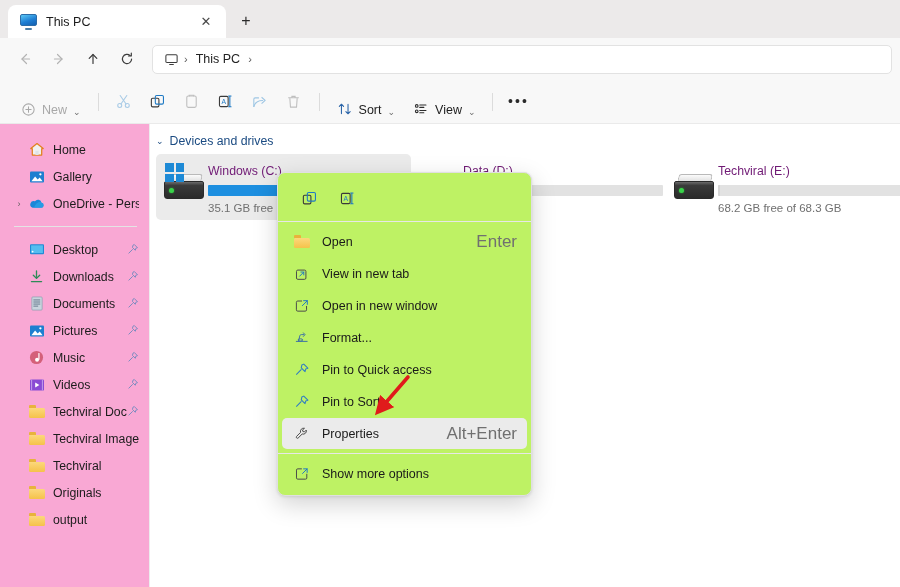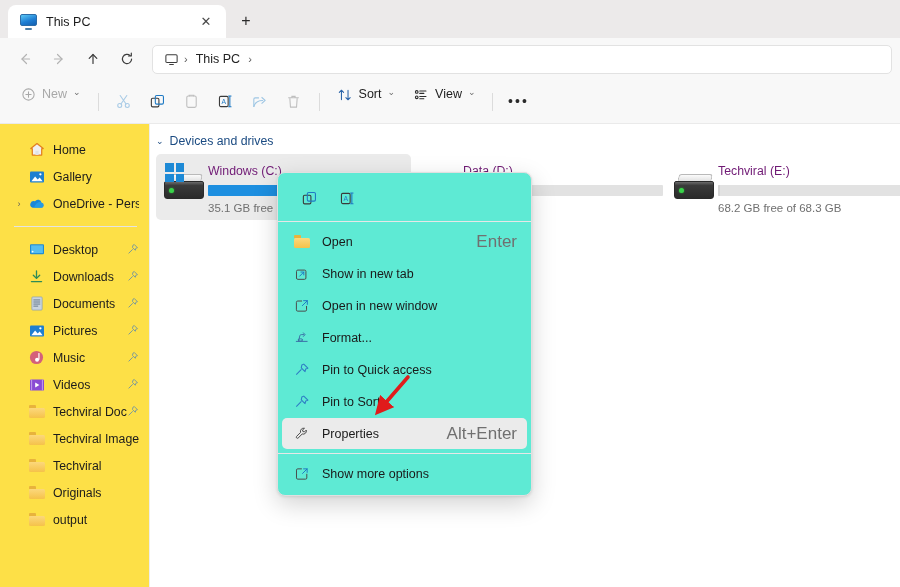--- a/index.html
+++ b/index.html
@@ -77,37 +77,37 @@
   .crumb-ico { display: flex; align-items: center; padding: 0 3px; color: #3b3b3b; }
 
   
   .cmdbar {
     position: absolute; left: 0; top: 80px; width: 900px; height: 44px;
     background: #f8f8f8;
     display: flex; align-items: center; padding: 0 12px;
     border-bottom: 1px solid #eaeaea;
   }
   .cmd {
-    height: 30px; border-radius: 5px; display: flex; align-items: flex-start;
+    height: 30px; border-radius: 5px; display: flex; align-items: flex-end;
     gap: 6px; padding: 0 9px; font-size: 12.5px; color: #1d1d1d;
     white-space: nowrap;
   }
   .cmd.disabled { color: #a8a8a8; }
   .sep { width: 1px; height: 18px; background: #dcdcdc; margin: 0 8px; }
   .chev { font-size: 9px; color: #6d6d6d; }
   .iconbtn {
     width: 34px; height: 30px; border-radius: 5px;
     display: flex; align-items: center; justify-content: center;
   }
   .dots { letter-spacing: 2px; font-size: 14px; color: #2b2b2b; line-height: 0.6; }
 
   
   .sidebar {
     position: absolute; left: 0; top: 124px; width: 150px; height: 463px;
-    background: #fde047; padding-top: 12px;
+    background: #f9a8d4; padding-top: 12px;
     border-right: 1px solid #ededed;
   }
   .navitem {
     height: 27px; display: flex; align-items: center;
     padding-left: 8px; padding-right: 6px; margin: 0 4px;
     border-radius: 4px; position: relative;
   }
   .navitem .expander {
     width: 14px; flex: 0 0 14px; font-size: 9px; color: #5d5d5d;
     display: flex; align-items: center; justify-content: center;
@@ -182,21 +182,21 @@
     width: 200px; height: 11px; background: #e2e2e2; border-radius: 1px;
     overflow: hidden;
   }
   .bar > i { display: block; height: 100%; background: #1d8fe0; }
   .bar.empty > i { background: #d6d6d6; }
   .drive-sub { font-size: 11.5px; color: #707070; margin-top: 6px; }
 
   
   .ctxmenu {
     position: absolute; left: 277px; top: 172px; width: 255px;
-    background: #5eead4; border: 1px solid #e0e0e0; border-radius: 8px;
+    background: #bef264; border: 1px solid #e0e0e0; border-radius: 8px;
     box-shadow: 0 8px 24px rgba(0,0,0,.18), 0 1px 3px rgba(0,0,0,.10);
     padding: 4px 0 5px 0;
     font-size: 12.5px; color: #1a1a1a;
   }
   .ctx-toprow {
     display: flex; align-items: center; gap: 4px;
     padding: 7px 8px 9px 14px;
     border-bottom: 1px solid #e7e7e7; margin-bottom: 4px;
   }
   .ctx-topbtn {
@@ -647,21 +647,21 @@
       <span class="cacc">Enter</span>
     </div>
 
     <div class="ctxitem">
       <span class="cico">
         <svg width="16" height="16" viewBox="0 0 18 18" fill="none" stroke="#4a4a4a" stroke-width="1.1">
           <rect x="2.8" y="4.6" width="10.6" height="10.4" rx="1.5"></rect>
           <path d="M6.4 11.4 11 6.8M7.8 6.8H11v3.2" stroke="#1f7ac4" stroke-linecap="round" stroke-linejoin="round"></path>
         </svg>
       </span>
-      <span class="clbl">Show in new tab</span>
+      <span class="clbl">View in new tab</span>
       <span class="cacc"></span>
     </div>
 
     <div class="ctxitem">
       <span class="cico">
         <svg width="16" height="16" viewBox="0 0 18 18" fill="none" stroke="#4a4a4a" stroke-width="1.1">
           <path d="M8.6 3.4H4.2a1.5 1.5 0 0 0-1.5 1.5v8.4a1.5 1.5 0 0 0 1.5 1.5h8.4a1.5 1.5 0 0 0 1.5-1.5V9.4" stroke-linecap="round"></path>
           <path d="M9.4 8.6 15 3M10.8 3H15v4.2" stroke="#1f7ac4" stroke-linecap="round" stroke-linejoin="round"></path>
         </svg>
       </span>

